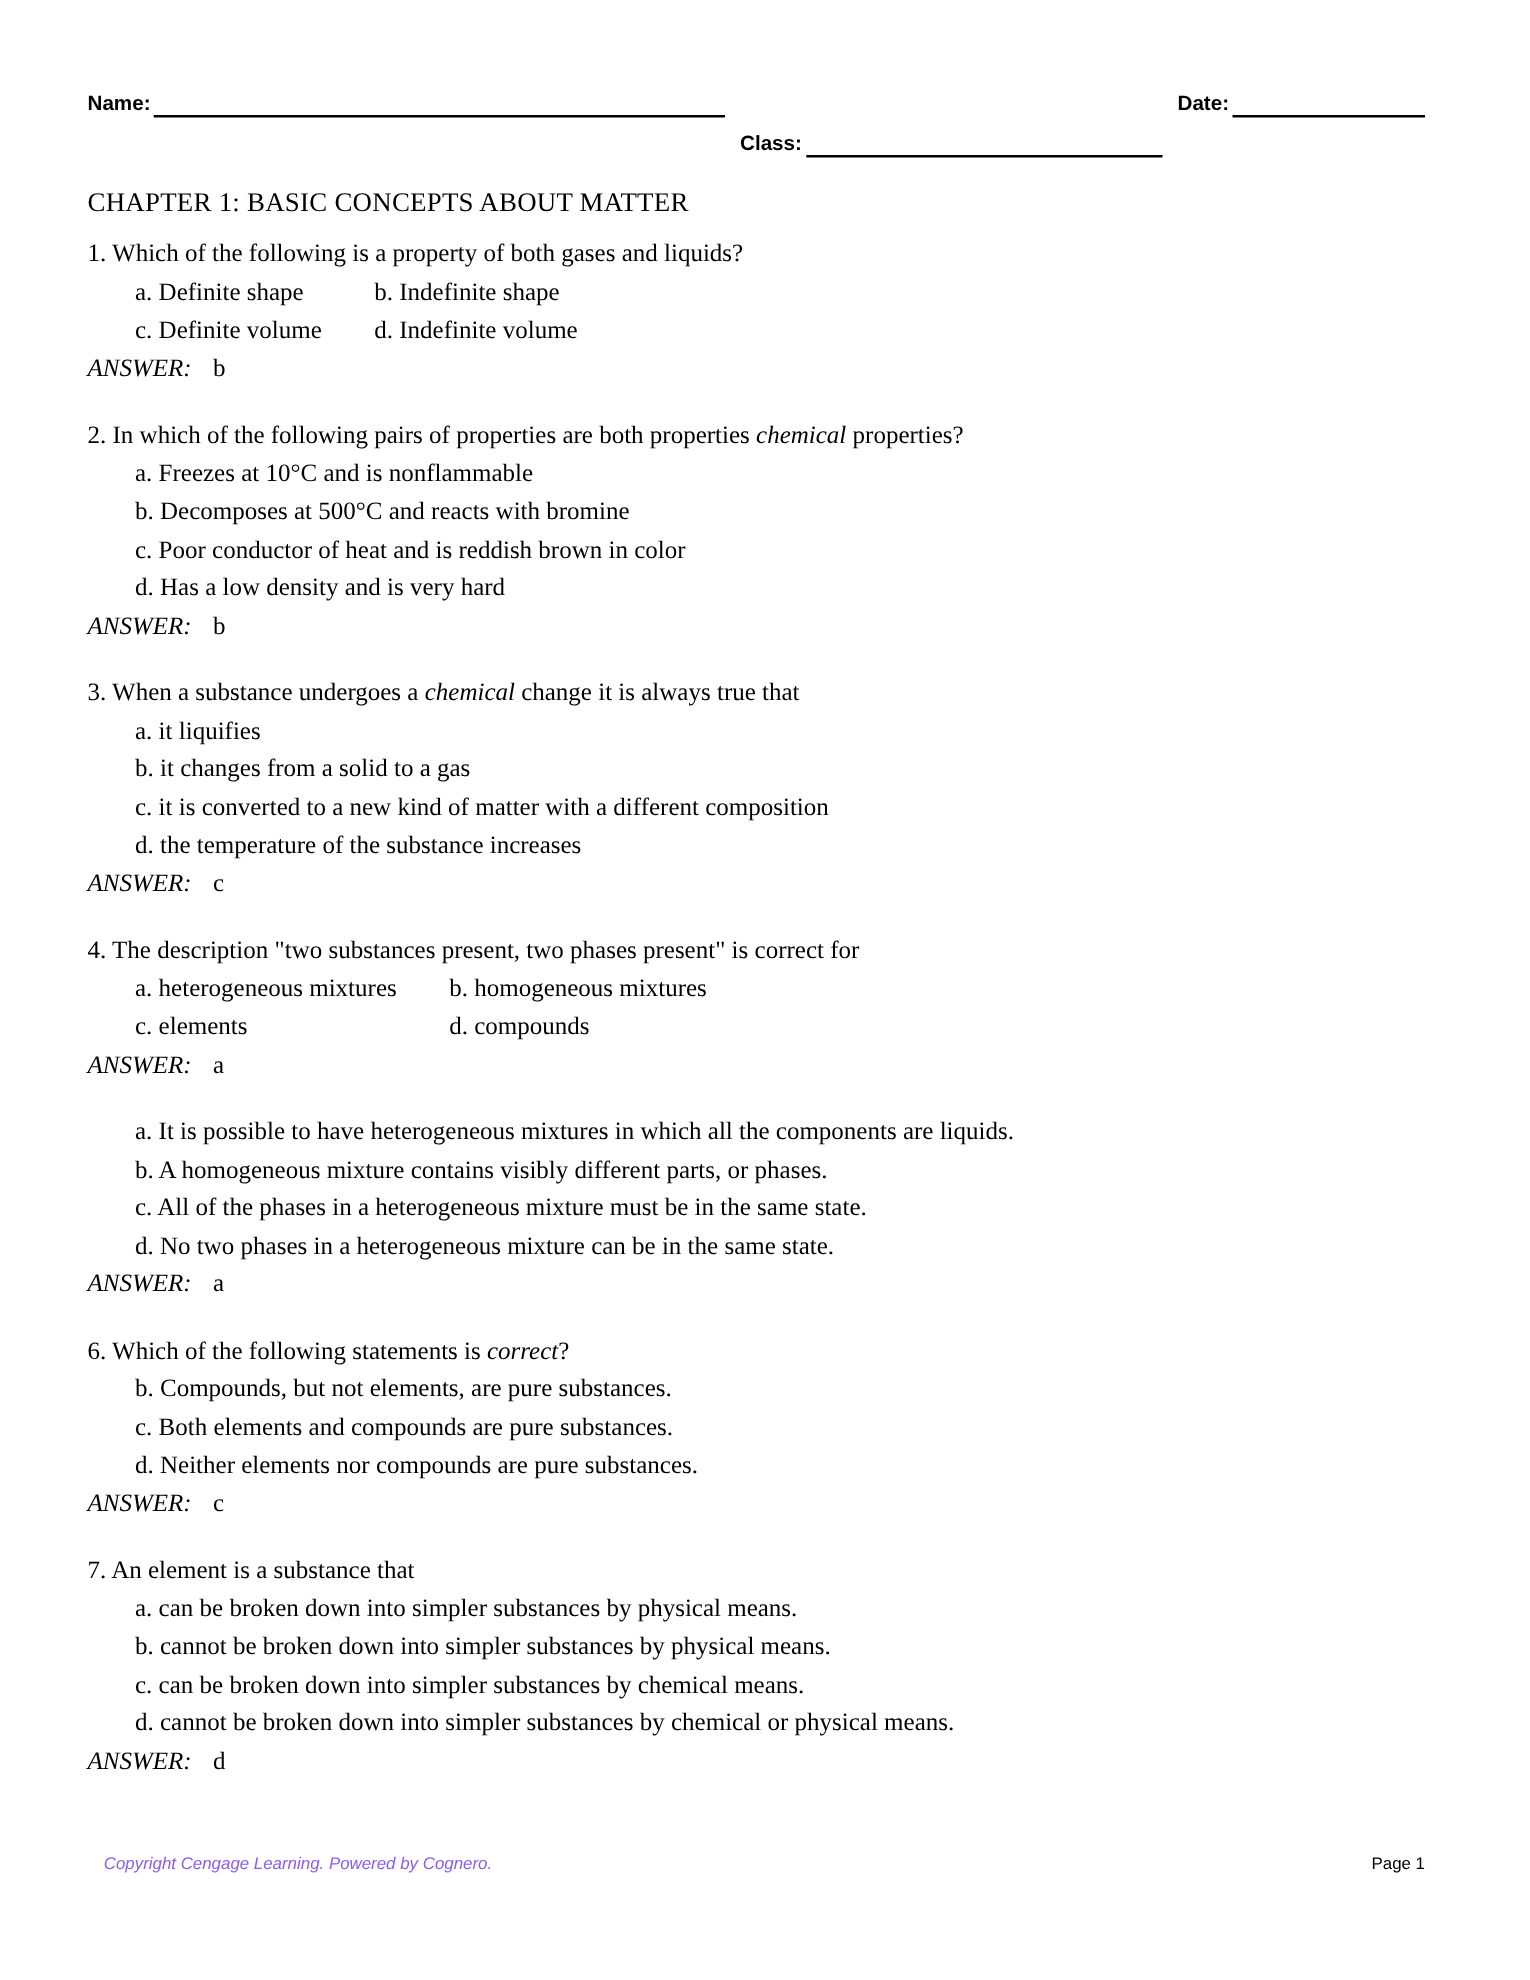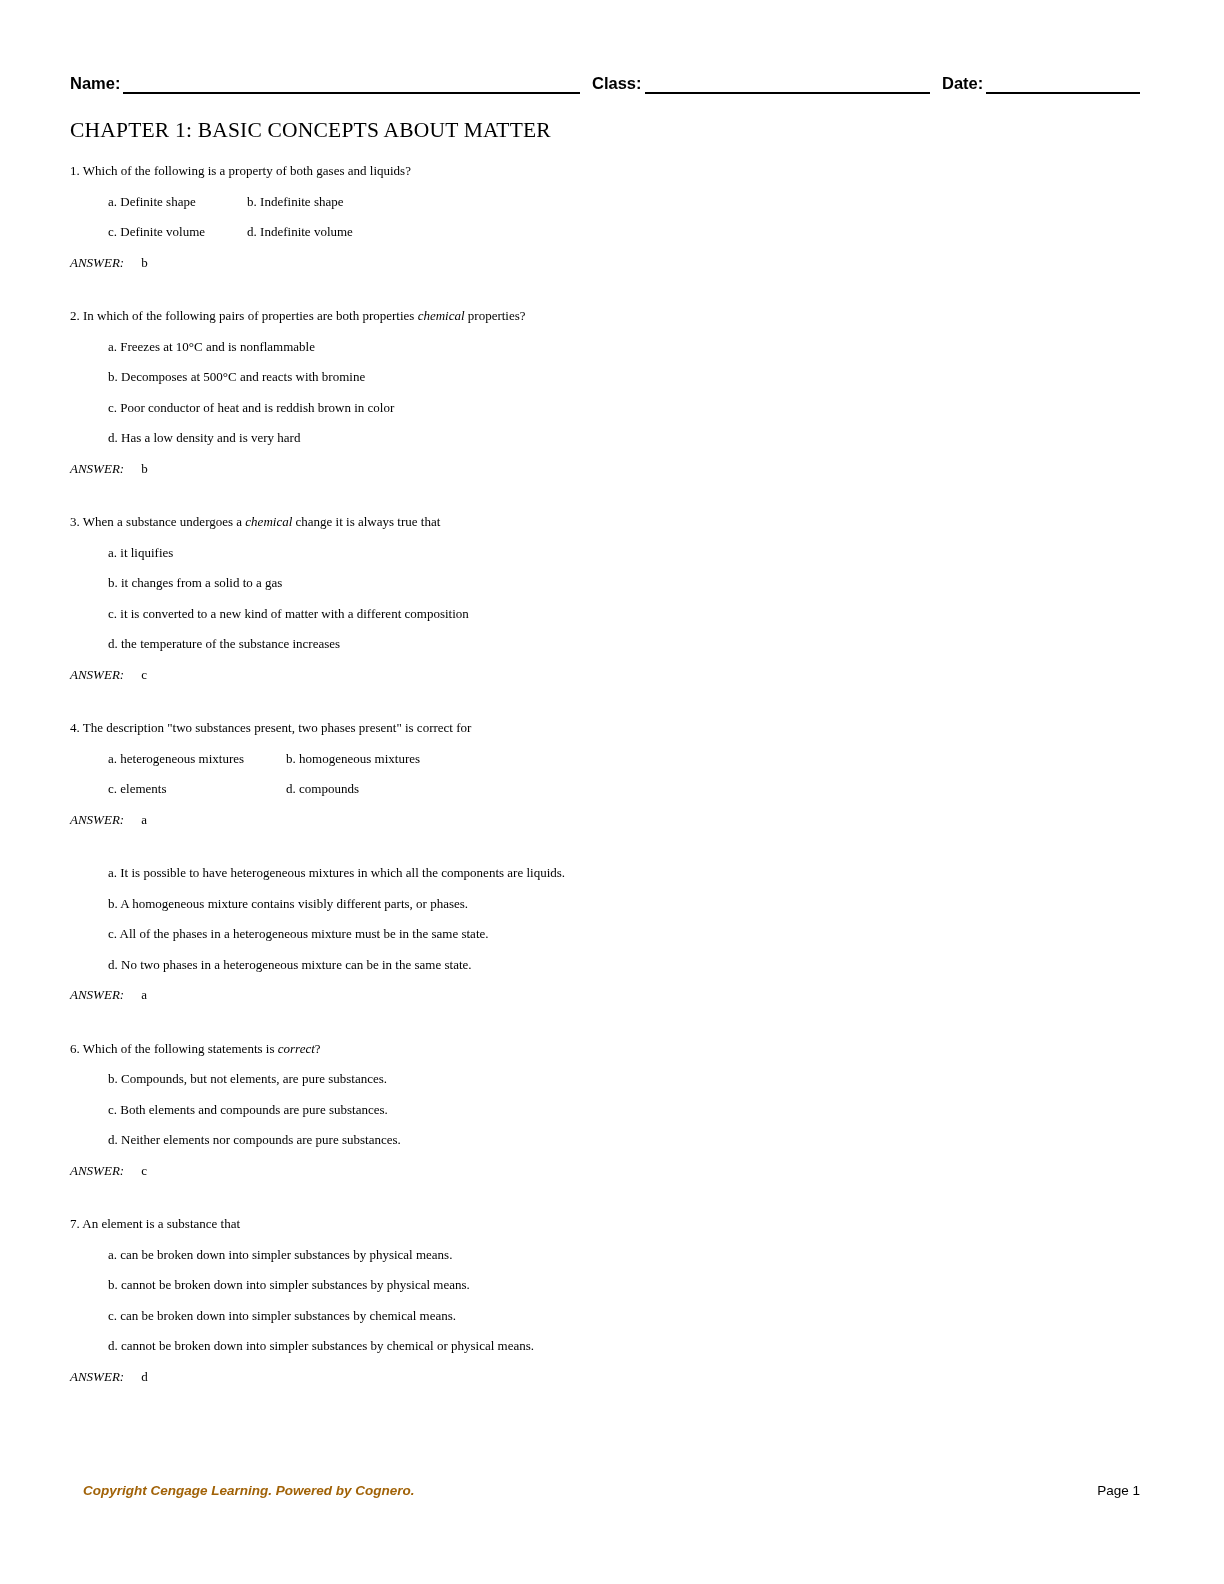--- a/index.html
+++ b/index.html
@@ -22,52 +22,52 @@
     font-family: "Liberation Sans", "DejaVu Sans", sans-serif;
     font-weight: 600; font-size: 16.5px; line-height: 22px;
   }
   .field { display: flex; align-items: flex-end; }
   .field .rule {
     flex: 1 1 auto;
     border-bottom: 2px solid #000;
     height: 20px; margin-left: 3px; margin-bottom: 0px;
   }
   .field-name  { flex: 1 1 auto; }
-  .field-class { width: 338px; flex: 0 0 auto; }
+  .field-class { width: 338px; flex: 0 0 auto; margin-top: 32px; }
   .field-date  { width: 198px; flex: 0 0 auto; }
 
   
   .doc-title {
     margin-top: 22px;
     font-size: 21.5px; font-weight: normal; line-height: 28px;
     letter-spacing: 0.2px;
     font-family: Liberation Serif, serif;
   }
 
   
   .questions { margin-top: 12px; }
-  .question { font-size: 13px; line-height: 30.5px; margin-bottom: 23px; }
+  .question { font-size: 20px; line-height: 30.5px; margin-bottom: 23px; }
   .prompt i { font-style: italic; margin-top: 22px; }
   .options { margin-left: 38px; }
   .options.grid2 {
     display: grid;
     grid-template-columns: max-content max-content;
     column-gap: 42px;
   }
   .answer-line .answer-label { font-style: italic; }
   .answer-line .answer-letter { margin-left: 17px; }
 
   
   .footer-row {
     position: absolute; left: 70px; right: 84px; top: 1482px;
     display: flex; justify-content: space-between; align-items: baseline;
     font-family: "Liberation Sans", "DejaVu Sans", sans-serif;
     font-size: 13.5px; line-height: 18px;
   }
-  .footer-row .copyright { font-style: italic; padding-left: 13px; color: #a16207; font-weight: bold; }
+  .footer-row .copyright { font-style: italic; padding-left: 13px; color: #8b5cf6; }
 </style>
 </head>
 <body>
 
 <div class="page">
 
   <div class="header-row">
     <div class="field field-name">
       <span>Name:</span>
       <span class="rule"></span>

